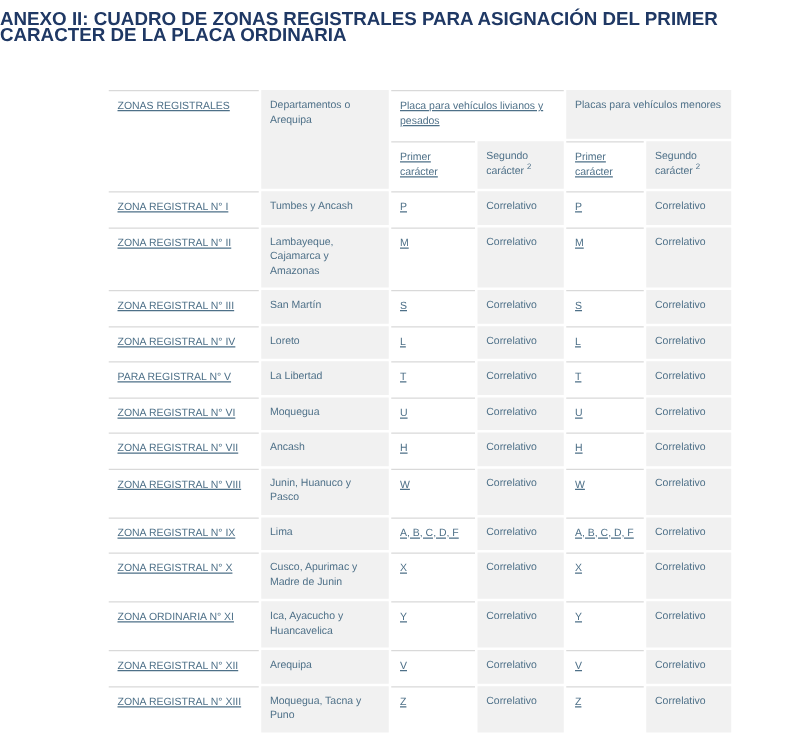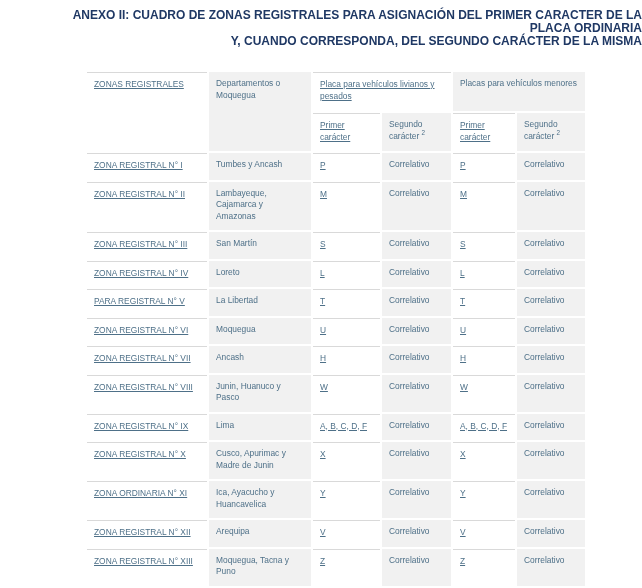--- a/index.html
+++ b/index.html
@@ -13,27 +13,26 @@
   html, body {
     margin: 0; padding: 0;
     width: 642px; height: 588px;
     background: var(--page-bg);
     font-family: "Liberation Sans", sans-serif;
     overflow: hidden;
     position: relative;
   }
   .page-title {
     margin-top: 9px;
-    text-align: right;
+    text-align: left;
     font-weight: bold;
-    font-size: 12px;
+    font-size: 15px;
     line-height: 13px;
     color: var(--title-text);
     letter-spacing: 0px;
-    padding-left: 44px;
   }
   table.anexo {
     position: absolute;
     left: 85px;
     top: 70px;
     width: 502px;
     table-layout: fixed;
     border-collapse: separate;
     border-spacing: 2px;
   }
@@ -61,36 +60,35 @@
   sup {
     font-size: 6.3px;
     line-height: 0;
   }
 </style>
 </head>
 <body>
 
 <div class="page-title">
   <div>ANEXO II: CUADRO DE ZONAS REGISTRALES PARA ASIGNACIÓN DEL PRIMER CARACTER DE LA PLACA ORDINARIA</div>
-  <div>Y, CUANDO CORRESPONDA, DEL SEGUNDO CARÁCTER DE LA MISMA</div>
 </div>
 
 <table class="anexo">
   <colgroup>
     <col style="width:120px">
     <col style="width:102px">
     <col style="width:67px">
     <col style="width:69px">
     <col style="width:62px">
     <col style="width:68px">
   </colgroup>
   <thead>
     <tr class="group-row">
       <th rowspan="2" class="c-white">ZONAS REGISTRALES</th>
-      <th rowspan="2" class="c-gray">Departamentos o Moquegua</th>
+      <th rowspan="2" class="c-gray">Departamentos o Arequipa</th>
       <th colspan="2" class="c-white">Placa para vehículos livianos y pesados</th>
       <th colspan="2" class="c-gray">Placas para vehículos menores</th>
     </tr>
     <tr class="sub-row">
       <th class="c-white">Primer carácter</th>
       <th class="c-gray"><span>Segundo carácter</span> <sup>2</sup></th>
       <th class="c-white">Primer carácter</th>
       <th class="c-gray"><span>Segundo carácter</span> <sup>2</sup></th>
     </tr>
   </thead>

